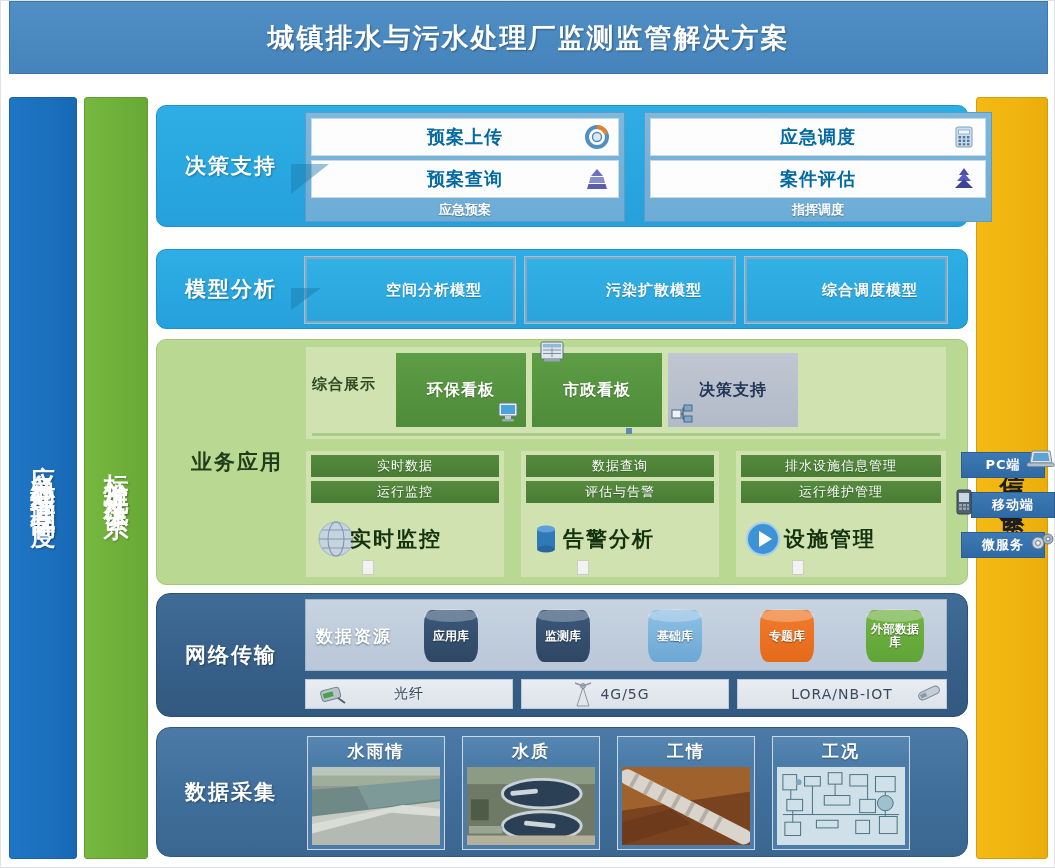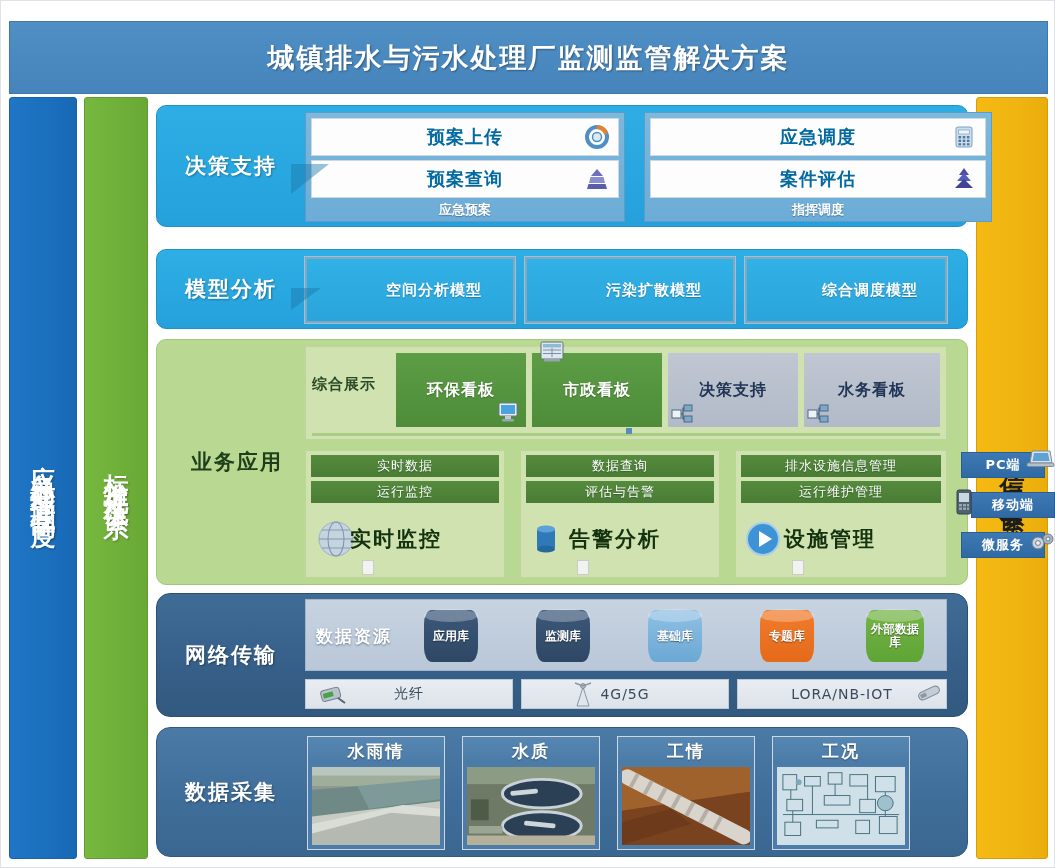--- a/index.html
+++ b/index.html
@@ -11,21 +11,21 @@
   }
   #page {
     position: relative;
     width: 1055px; height: 868px;
     background: #ffffff;
     border: 1px solid #dfe3e8;
   }
 
   
   #title-bar {
-    position: absolute; left: 8px; top: 20px;
+    position: absolute; left: 8px; top: 0;
     width: 1039px; height: 73px;
     background: linear-gradient(180deg,#4f8fc4 0%,#4a89bf 55%,#4684bb 100%);
     border: 1px solid #3d78ac;
     display: flex; align-items: center; justify-content: center;
   }
   #title-text {
     color: #ffffff; font-size: 27px; font-weight: bold;
     letter-spacing: 2px;
     text-shadow: 1px 1px 2px rgba(0,0,0,.35);
   }
@@ -424,31 +424,20 @@
         <span class="board-ico" style="left:2px;bottom:2px;">
           <svg viewBox="0 0 24 22" width="24" height="22">
             <rect x="2" y="7" width="9" height="8" fill="#eef2f6" stroke="#4a6b87"></rect>
             <rect x="14" y="2" width="8" height="6" fill="#7fa8c6" stroke="#4a6b87"></rect>
             <rect x="14" y="13" width="8" height="6" fill="#7fa8c6" stroke="#4a6b87"></rect>
             <path d="M11 11 H13 V5 H14 M13 11 V16 H14" fill="none" stroke="#3d5d78" stroke-width="1.2"></path>
           </svg>
         </span>
       </div>
 
-      <div class="board gray" id="board-3">
-        <span>水务看板</span>
-        <span class="board-ico" style="left:2px;bottom:2px;">
-          <svg viewBox="0 0 24 22" width="24" height="22">
-            <rect x="2" y="7" width="9" height="8" fill="#eef2f6" stroke="#4a6b87"></rect>
-            <rect x="14" y="2" width="8" height="6" fill="#7fa8c6" stroke="#4a6b87"></rect>
-            <rect x="14" y="13" width="8" height="6" fill="#7fa8c6" stroke="#4a6b87"></rect>
-            <path d="M11 11 H13 V5 H14 M13 11 V16 H14" fill="none" stroke="#3d5d78" stroke-width="1.2"></path>
-          </svg>
-        </span>
-      </div>
 
       <div id="boards-rule">
         <div id="boards-rule-dot"></div>
       </div>
     </div>
 
     <div class="app-col" id="app-col-0">
       <div class="app-pill">实时数据</div>
       <div class="app-pill">运行监控</div>
       <div class="app-main">
@@ -470,21 +459,21 @@
       <div class="app-pill">数据查询</div>
       <div class="app-pill">评估与告警</div>
       <div class="app-main">
         <span class="big-ico" style="width:34px;height:44px;">
           <svg viewBox="0 0 34 44" width="34" height="44">
             <rect x="8" y="12" width="18" height="20" rx="2" fill="#2f79b8"></rect>
             <ellipse cx="17" cy="12" rx="9" ry="3.6" fill="#5ea0d8"></ellipse>
             <ellipse cx="17" cy="32" rx="9" ry="3.6" fill="#26679f"></ellipse>
           </svg>
         </span>
-        <span class="big-txt" style="margin-left:6px;">告警分析</span>
+        <span class="big-txt" style="margin-left:0;">告警分析</span>
       </div>
       <div class="page-badge" style="left:56px;"></div>
     </div>
 
     <div class="app-col" id="app-col-2">
       <div class="app-pill">排水设施信息管理</div>
       <div class="app-pill">运行维护管理</div>
       <div class="app-main">
         <span class="big-ico" style="width:38px;height:38px;">
           <svg viewBox="0 0 38 38" width="38" height="38">

